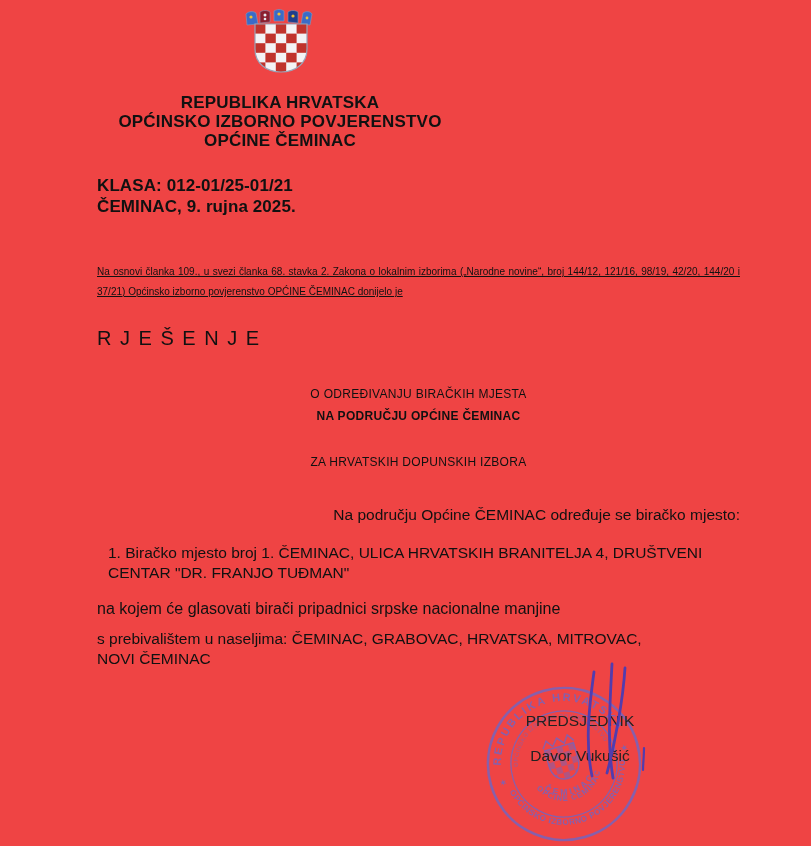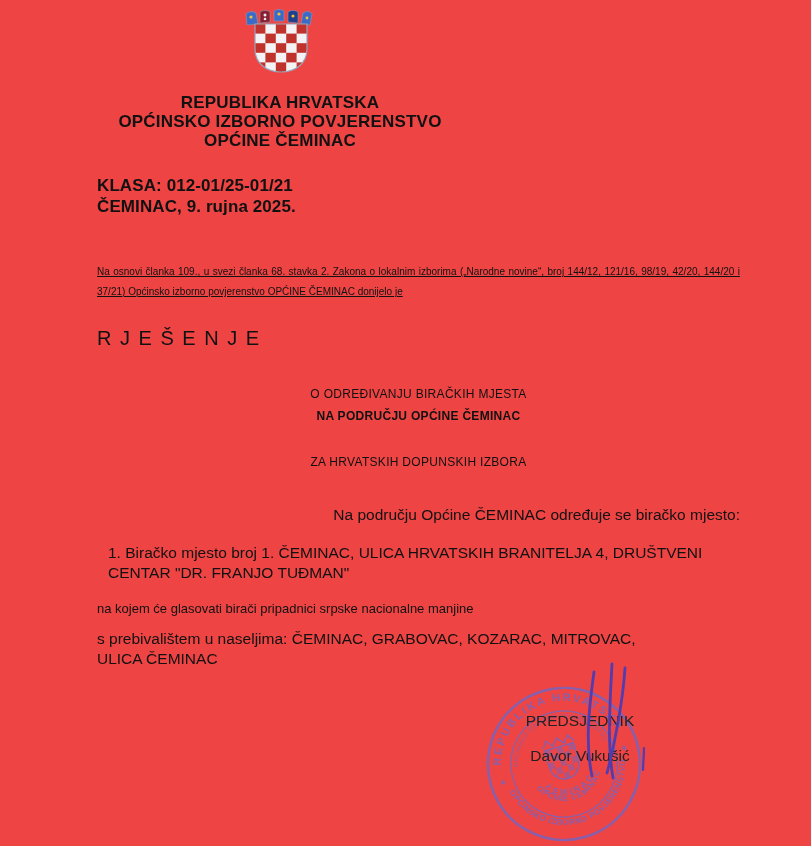--- a/index.html
+++ b/index.html
@@ -35,21 +35,21 @@
   }
   .doc-title{
     left:97px;top:327px;width:643px;
     text-align:left;
     font-weight:normal;font-size:20px;letter-spacing:1.5px;
   }
   .subtitle{left:97px;width:643px;text-align:center;font-size:12px;letter-spacing:.3px;margin-top:16px;}
   .sub1{top:371px;} .sub2{top:393px;font-weight:bold;} .sub3{top:439px;}
   .p1{left:97px;top:505px;width:643px;font-size:15.5px;line-height:20px;text-align:right;}
   .item1{left:100px;top:543px;width:632px;font-size:15.5px;line-height:20px;margin-left:8px;}
-  .p2{left:97px;top:599px;width:643px;font-size:13px;line-height:20px;}
+  .p2{left:97px;top:599px;width:643px;font-size:16px;line-height:20px;}
   .p3{left:97px;top:629px;width:585px;font-size:15.5px;line-height:20px;}
   
   .stamp{left:482px;top:682px;width:164px;height:164px;z-index:1;filter:blur(.3px);}
   .sig-text{
     left:519px;top:713px;width:122px;z-index:2;
     text-align:center;font-size:15.5px;line-height:16px;color:#222;
   }
   .sig-name{margin-top:19px;}
   .sig-ink{left:572px;top:658px;width:92px;height:130px;z-index:3;}
 </style>
@@ -119,21 +119,21 @@
   <div class="abs intro">Na osnovi članka 109., u svezi članka 68. stavka 2. Zakona o lokalnim izborima („Narodne novine“, broj 144/12, 121/16, 98/19, 42/20, 144/20 i 37/21) Općinsko izborno povjerenstvo OPĆINE ČEMINAC donijelo je</div>
 
   <div class="abs doc-title">R J E Š E N J E</div>
   <div class="abs subtitle sub1">O ODREĐIVANJU BIRAČKIH MJESTA</div>
   <div class="abs subtitle sub2">NA PODRUČJU OPĆINE ČEMINAC</div>
   <div class="abs subtitle sub3">ZA HRVATSKIH DOPUNSKIH IZBORA</div>
 
   <div class="abs p1">Na području Općine ČEMINAC određuje se biračko mjesto:</div>
   <div class="abs item1">1. Biračko mjesto broj 1. ČEMINAC, ULICA HRVATSKIH BRANITELJA 4, DRUŠTVENI CENTAR "DR. FRANJO TUĐMAN"</div>
   <div class="abs p2">na kojem će glasovati birači pripadnici srpske nacionalne manjine</div>
-  <div class="abs p3">s prebivalištem u naseljima: ČEMINAC, GRABOVAC, KOZARAC, MITROVAC, ULICA ČEMINAC</div>
+  <div class="abs p3">s prebivalištem u naseljima: ČEMINAC, GRABOVAC, HRVATSKA, MITROVAC, NOVI ČEMINAC</div>
 
   <svg class="abs stamp" viewBox="0 0 164 164" xmlns="http://www.w3.org/2000/svg" opacity="0.82">
     <g transform="rotate(-16 82 82)">
       <circle cx="82" cy="82" r="76" fill="none" stroke="#7166c2" stroke-width="2.6"></circle>
       <circle cx="82" cy="82" r="53" fill="none" stroke="#7166c2" stroke-width="1.3"></circle>
       <defs>
         <path id="arcTopOuter" d="M 19,82 A 63,63 0 0 1 145,82"></path>
         <path id="arcBottomOuter" d="M 21,82 A 61,61 0 0 0 143,82"></path>
         <path id="arcTopInner" d="M 36,82 A 46,46 0 0 1 128,82"></path>
         <path id="arcBottomInner" d="M 45,82 A 37,37 0 0 0 119,82"></path>

